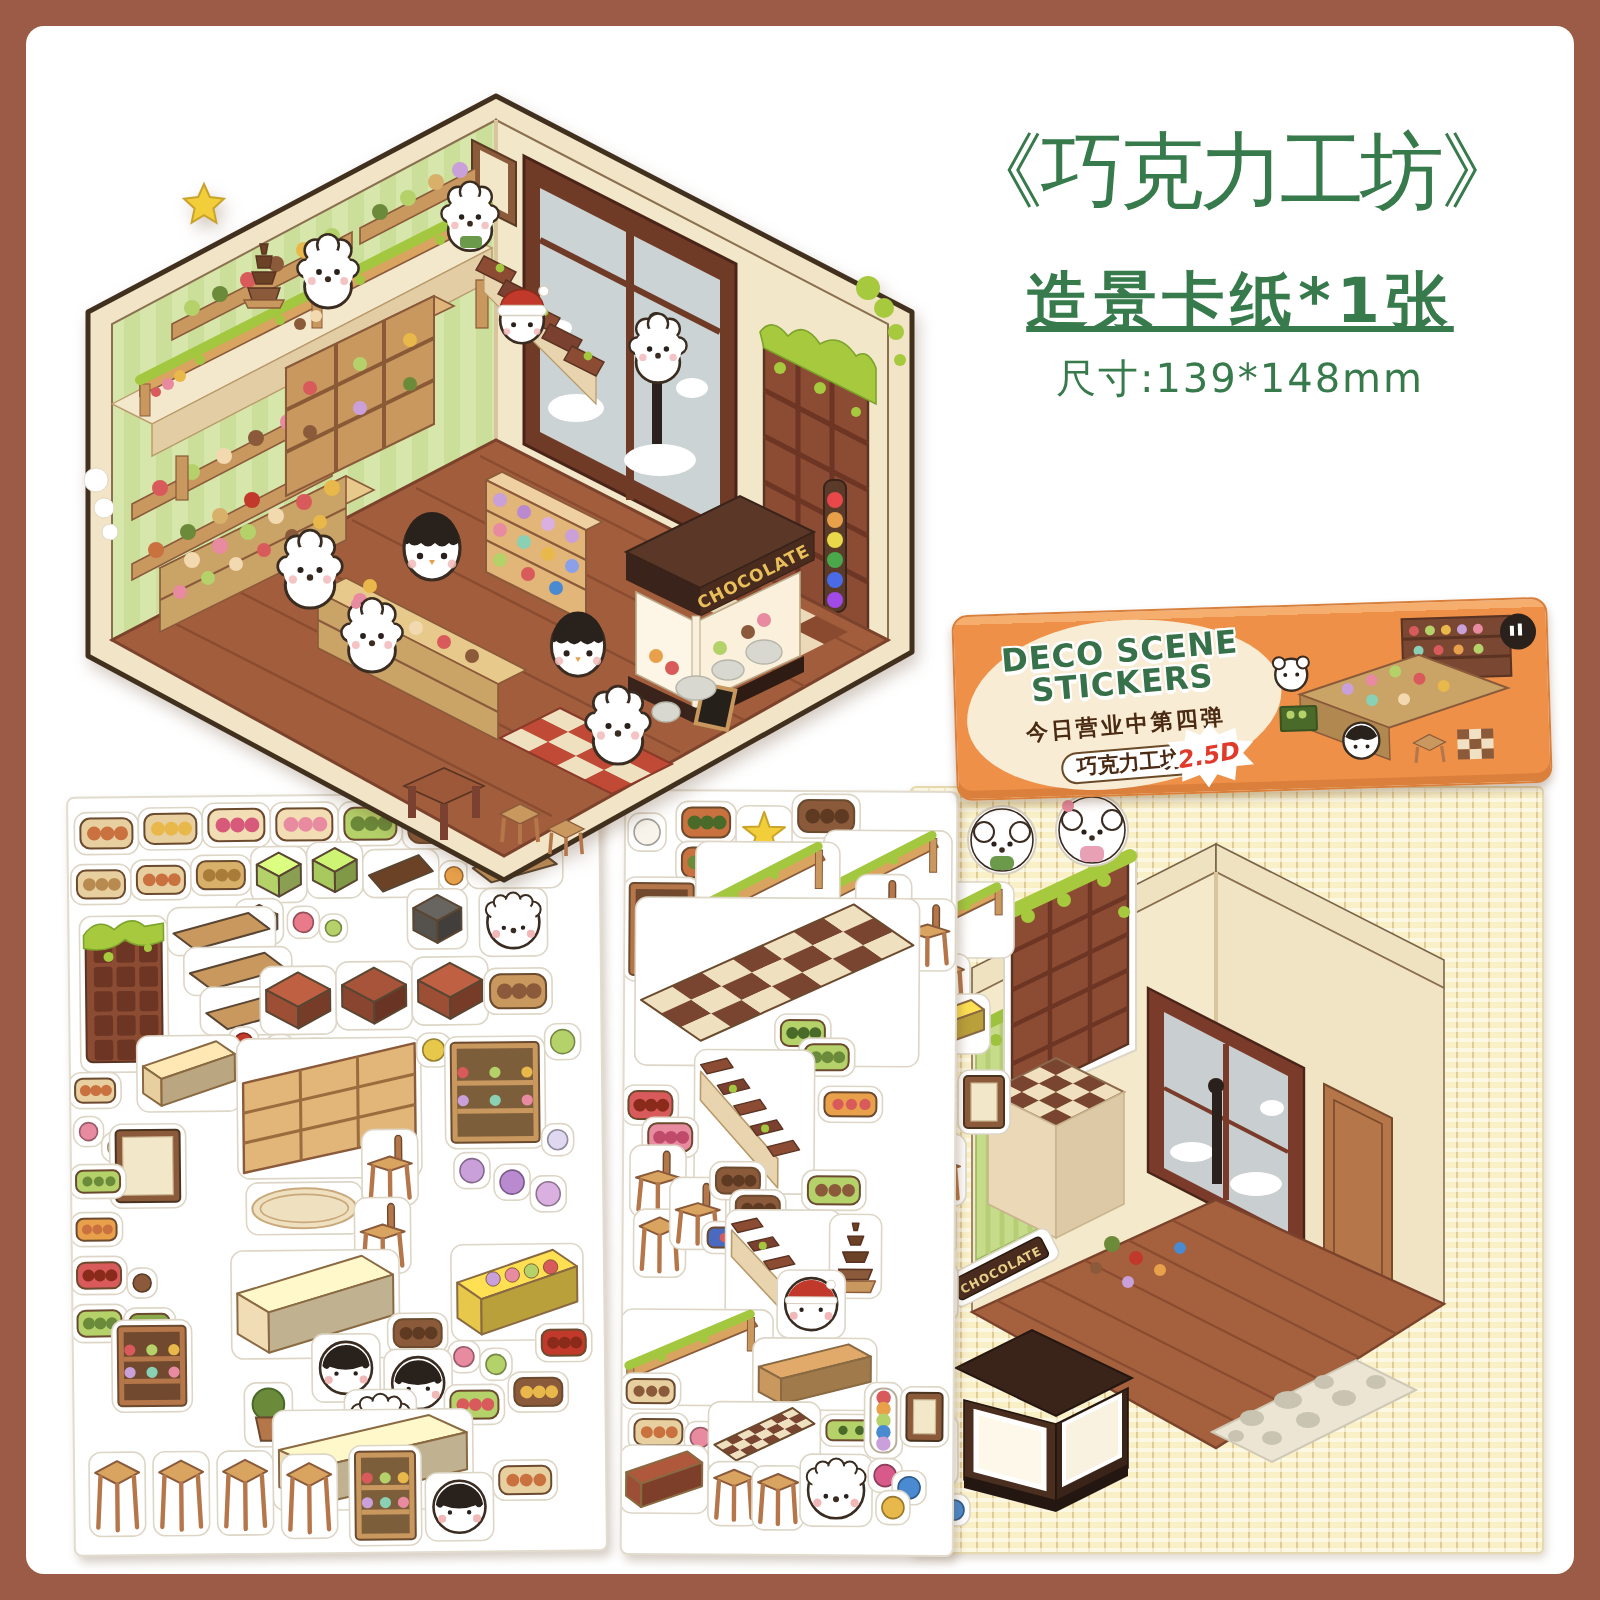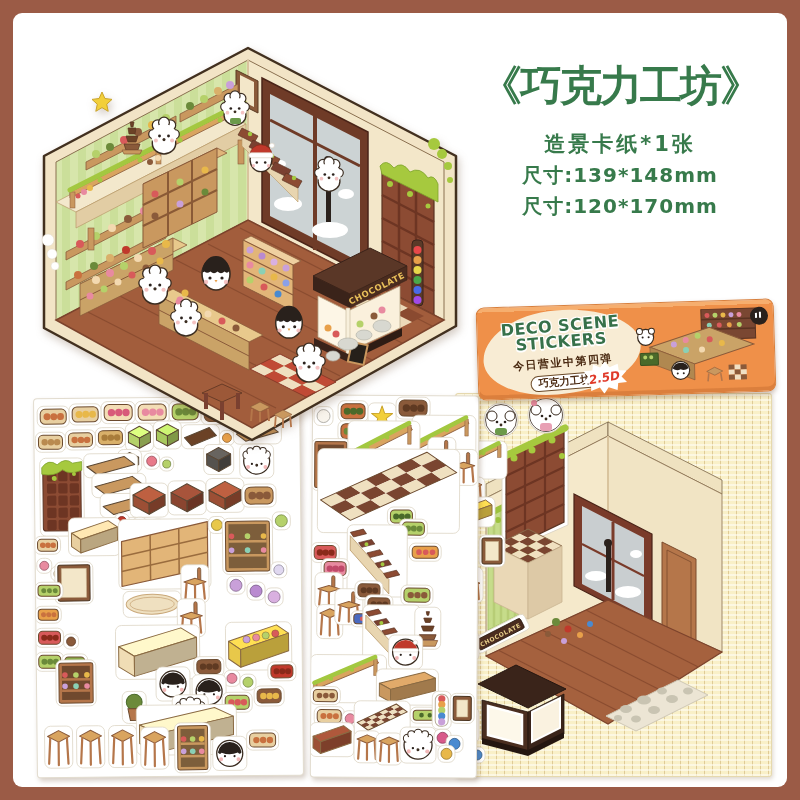--- a/index.html
+++ b/index.html
@@ -12,23 +12,23 @@
   .abs { position:absolute; }
   .inner {
     position:absolute; left:13px; top:13px; width:774px; height:774px;
     background:#ffffff; border-radius:9px;
   }
   
   #scene-svg { left:30px; top:44px; width:435px; height:400px; z-index:3;
     filter: drop-shadow(2px 4px 4px rgba(100,70,40,.28)); }
   
   .title-block { left:446px; top:58px; width:348px; text-align:center; color:var(--green,#377a4b); z-index:1;}
-  .t-title { font-size:42px; font-weight:700; letter-spacing:-2px; white-space:nowrap; }
-  .t-item  { font-size:21px; font-weight:900; letter-spacing:3px; margin-top:16px; }
-  .t-size  { font-size:20px; font-weight:700; letter-spacing:1px; margin-top:4px; }
+  .t-title { font-size:42px; font-weight:400; letter-spacing:-2px; white-space:nowrap; }
+  .t-item  { font-size:31px; font-weight:900; letter-spacing:3px; margin-top:16px;text-decoration:underline; }
+  .t-size  { font-size:20px; font-weight:400; letter-spacing:1px; margin-top:4px; }
   
   .pkg { left:477px; top:303px; width:298px; height:93px; z-index:4;
     background: linear-gradient(180deg,#f6ae6e 0 4px, var(--orange,#ef9049) 4px);
     border:1px solid #d87f3c; border-radius:8px;
     transform: rotate(-1.8deg);
     box-shadow: 0 3px 5px rgba(90,50,20,.3), inset 0 -4px 0 rgba(150,70,20,.22);
     overflow:hidden;
   }
   .pkg-blob { left:5px; top:4px; width:158px; height:84px; background:#f8ecd4;
     border-radius: 48% 52% 55% 45% / 55% 48% 52% 45%;
@@ -396,21 +396,20 @@
     <circle cx="148" cy="258" r="2.5" fill="#e88aa0"></circle>
     <use href="#speng" x="240" y="256" width="38" height="42"></use>
     <use href="#sdog" x="260" y="298" width="38" height="42"></use>
   </g>
 </svg>
 
 <div class="abs title-block">
   <div class="t-title">《巧克力工坊》</div>
   <div class="t-item">造景卡纸*1张</div>
   <div class="t-size">尺寸:139*148mm</div>
-  <div class="t-size">尺寸:120*170mm</div>
 </div>
 
 <div class="abs pkg">
   <div class="abs pkg-blob">
     <div class="pkg-brand">
       <div>DECO SCENE</div>
       <div>STICKERS</div>
     </div>
     <div class="pkg-tag">今日营业中第四弹</div>
     <div><span class="pkg-pill">巧克力工坊</span></div>

